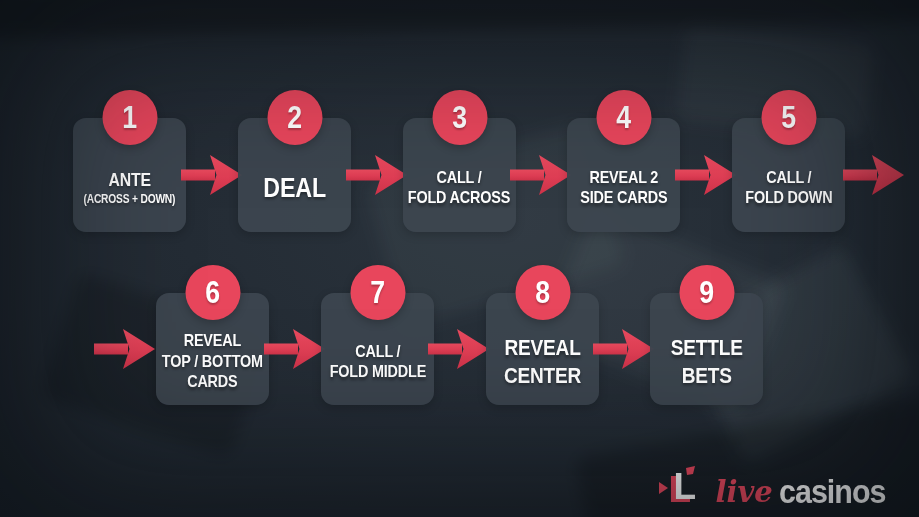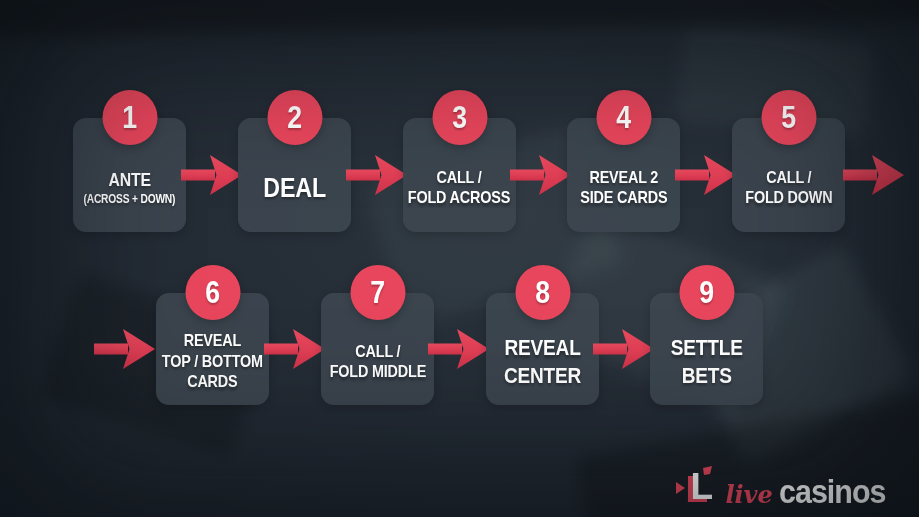--- a/index.html
+++ b/index.html
@@ -69,21 +69,21 @@
   }
   .logo-mark { position:relative; width:40px; height:46px; }
   .mark-l-red, .mark-l-white {
     position:absolute; font-weight:700; font-size:37px; line-height:1;
     font-family:"Liberation Sans", sans-serif;
   }
   .mark-l-red  { left:9px;  top:6px; color:#e8485e; }
   .mark-l-white{ left:14px; top:3px; color:#ffffff; }
   .logo-live {
     font-family:"DejaVu Serif", serif; font-style:italic; font-weight:700;
-    color:#e8485e; font-size:24px; line-height:1; padding-bottom:4px; margin-left:9px;
+    color:#e8485e; font-size:29px; line-height:1; padding-bottom:4px; margin-left:16px;
   }
   .logo-casinos {
     font-weight:700; color:#ffffff; font-size:32px; line-height:1;
     letter-spacing:-1px; transform:scale(0.95,1.05); transform-origin:left bottom;
     padding-bottom:3px; margin-left:6px;
   }
 </style>
 </head>
 <body>
 

